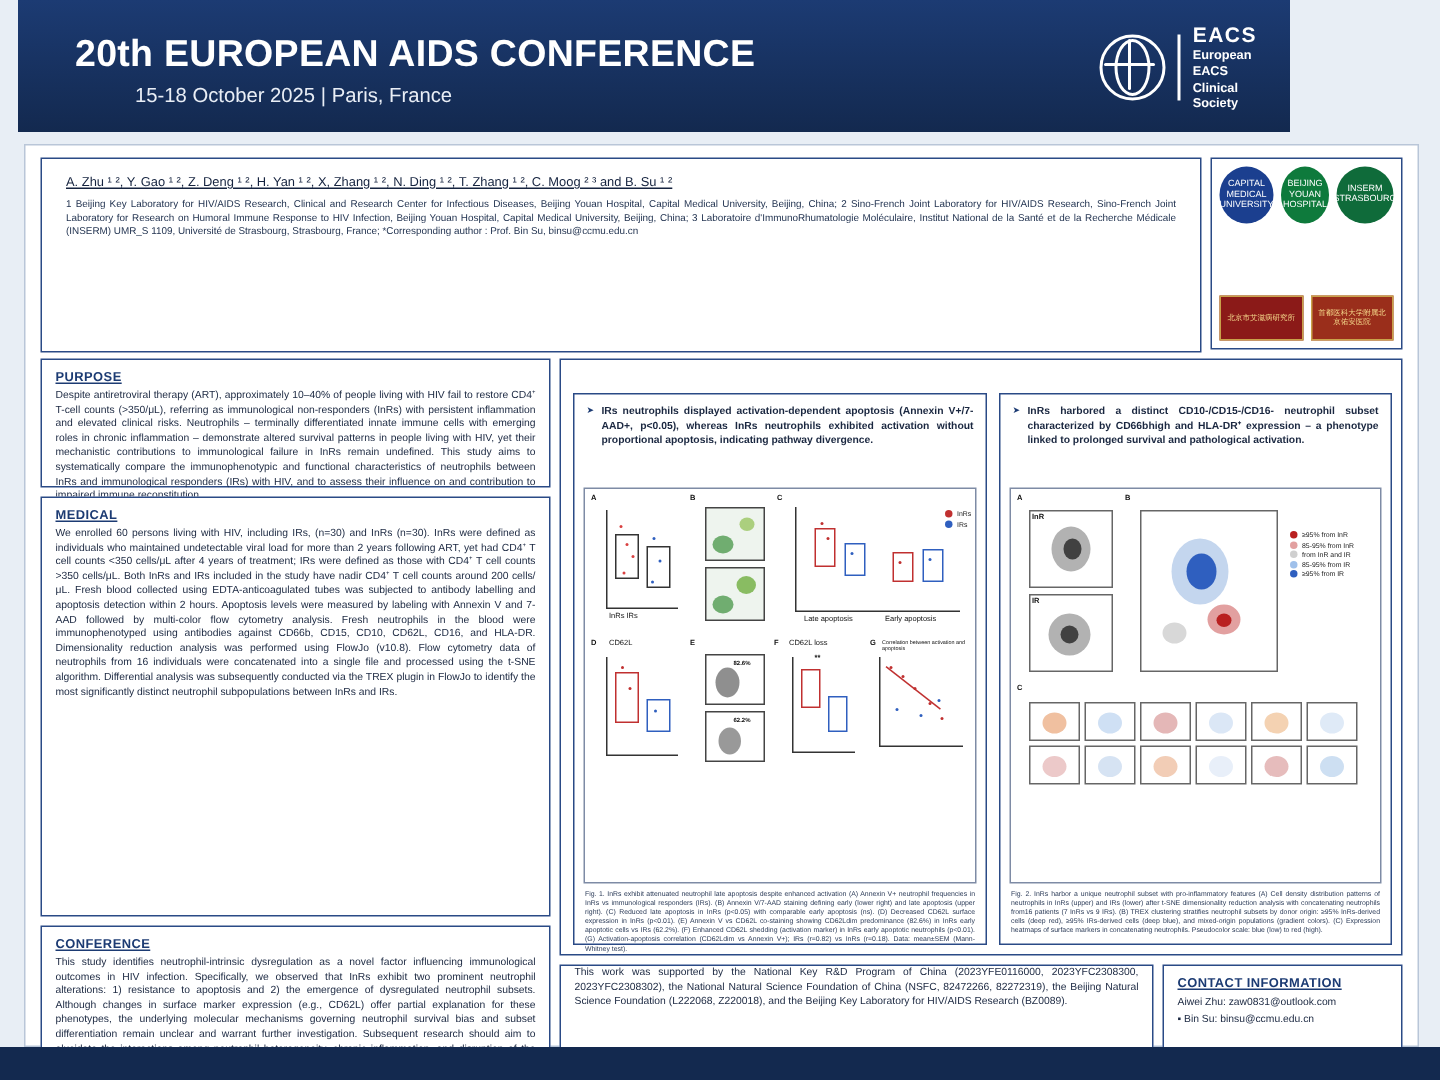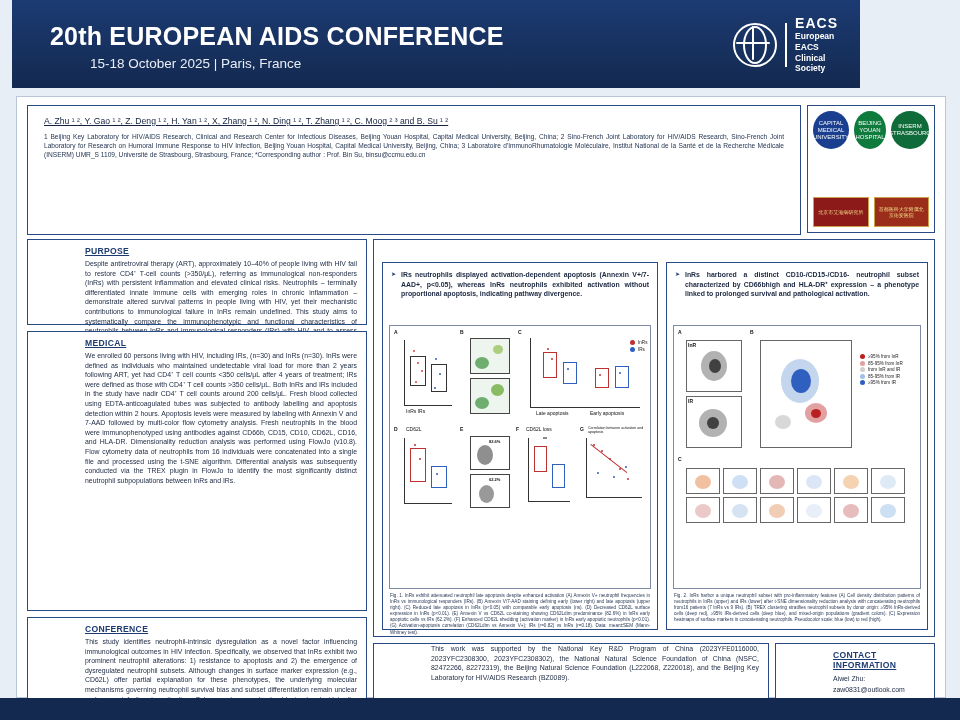--- a/index.html
+++ b/index.html
@@ -81,21 +81,21 @@
   }
   .logorow{display:flex;gap:5px;justify-content:space-between;}
   .lg{width:38px;height:38px;border-radius:50%;display:flex;align-items:center;justify-content:center;font-size:6px;color:#fff;text-align:center;line-height:7px;}
   .lg1{background:#1b3f8f;}
   .lg2{background:#0e7a3c;}
   .lg3{background:#0f6b3a;}
   .plaque{width:58px;height:30px;background:#8b1a18;border:1px solid #c9a24a;display:flex;align-items:center;justify-content:center;color:#f5d98b;font-size:5px;text-align:center;line-height:6px;padding:2px;box-sizing:border-box;}
   .plaque.gold{background:#9a2e1b;}
 
   
-  .box{position:absolute;border:1px solid #2a4a86;background:#fff;box-sizing:border-box;padding-left:48px;}
+  .box{position:absolute;border:1px solid #2a4a86;background:#fff;box-sizing:border-box;}
   .sec-h{
     font-size:8.6px;font-weight:bold;color:#1c3b73;text-decoration:underline;
     padding:6px 9px 3px 9px;letter-spacing:.3px;
   }
   .sec-b{
     font-size:6.9px;line-height:9.6px;color:#1a2740;text-align:justify;padding:0 9px 8px 9px;
   }
 
   
   #purpose{left:10px;top:142px;width:340px;height:86px;}

